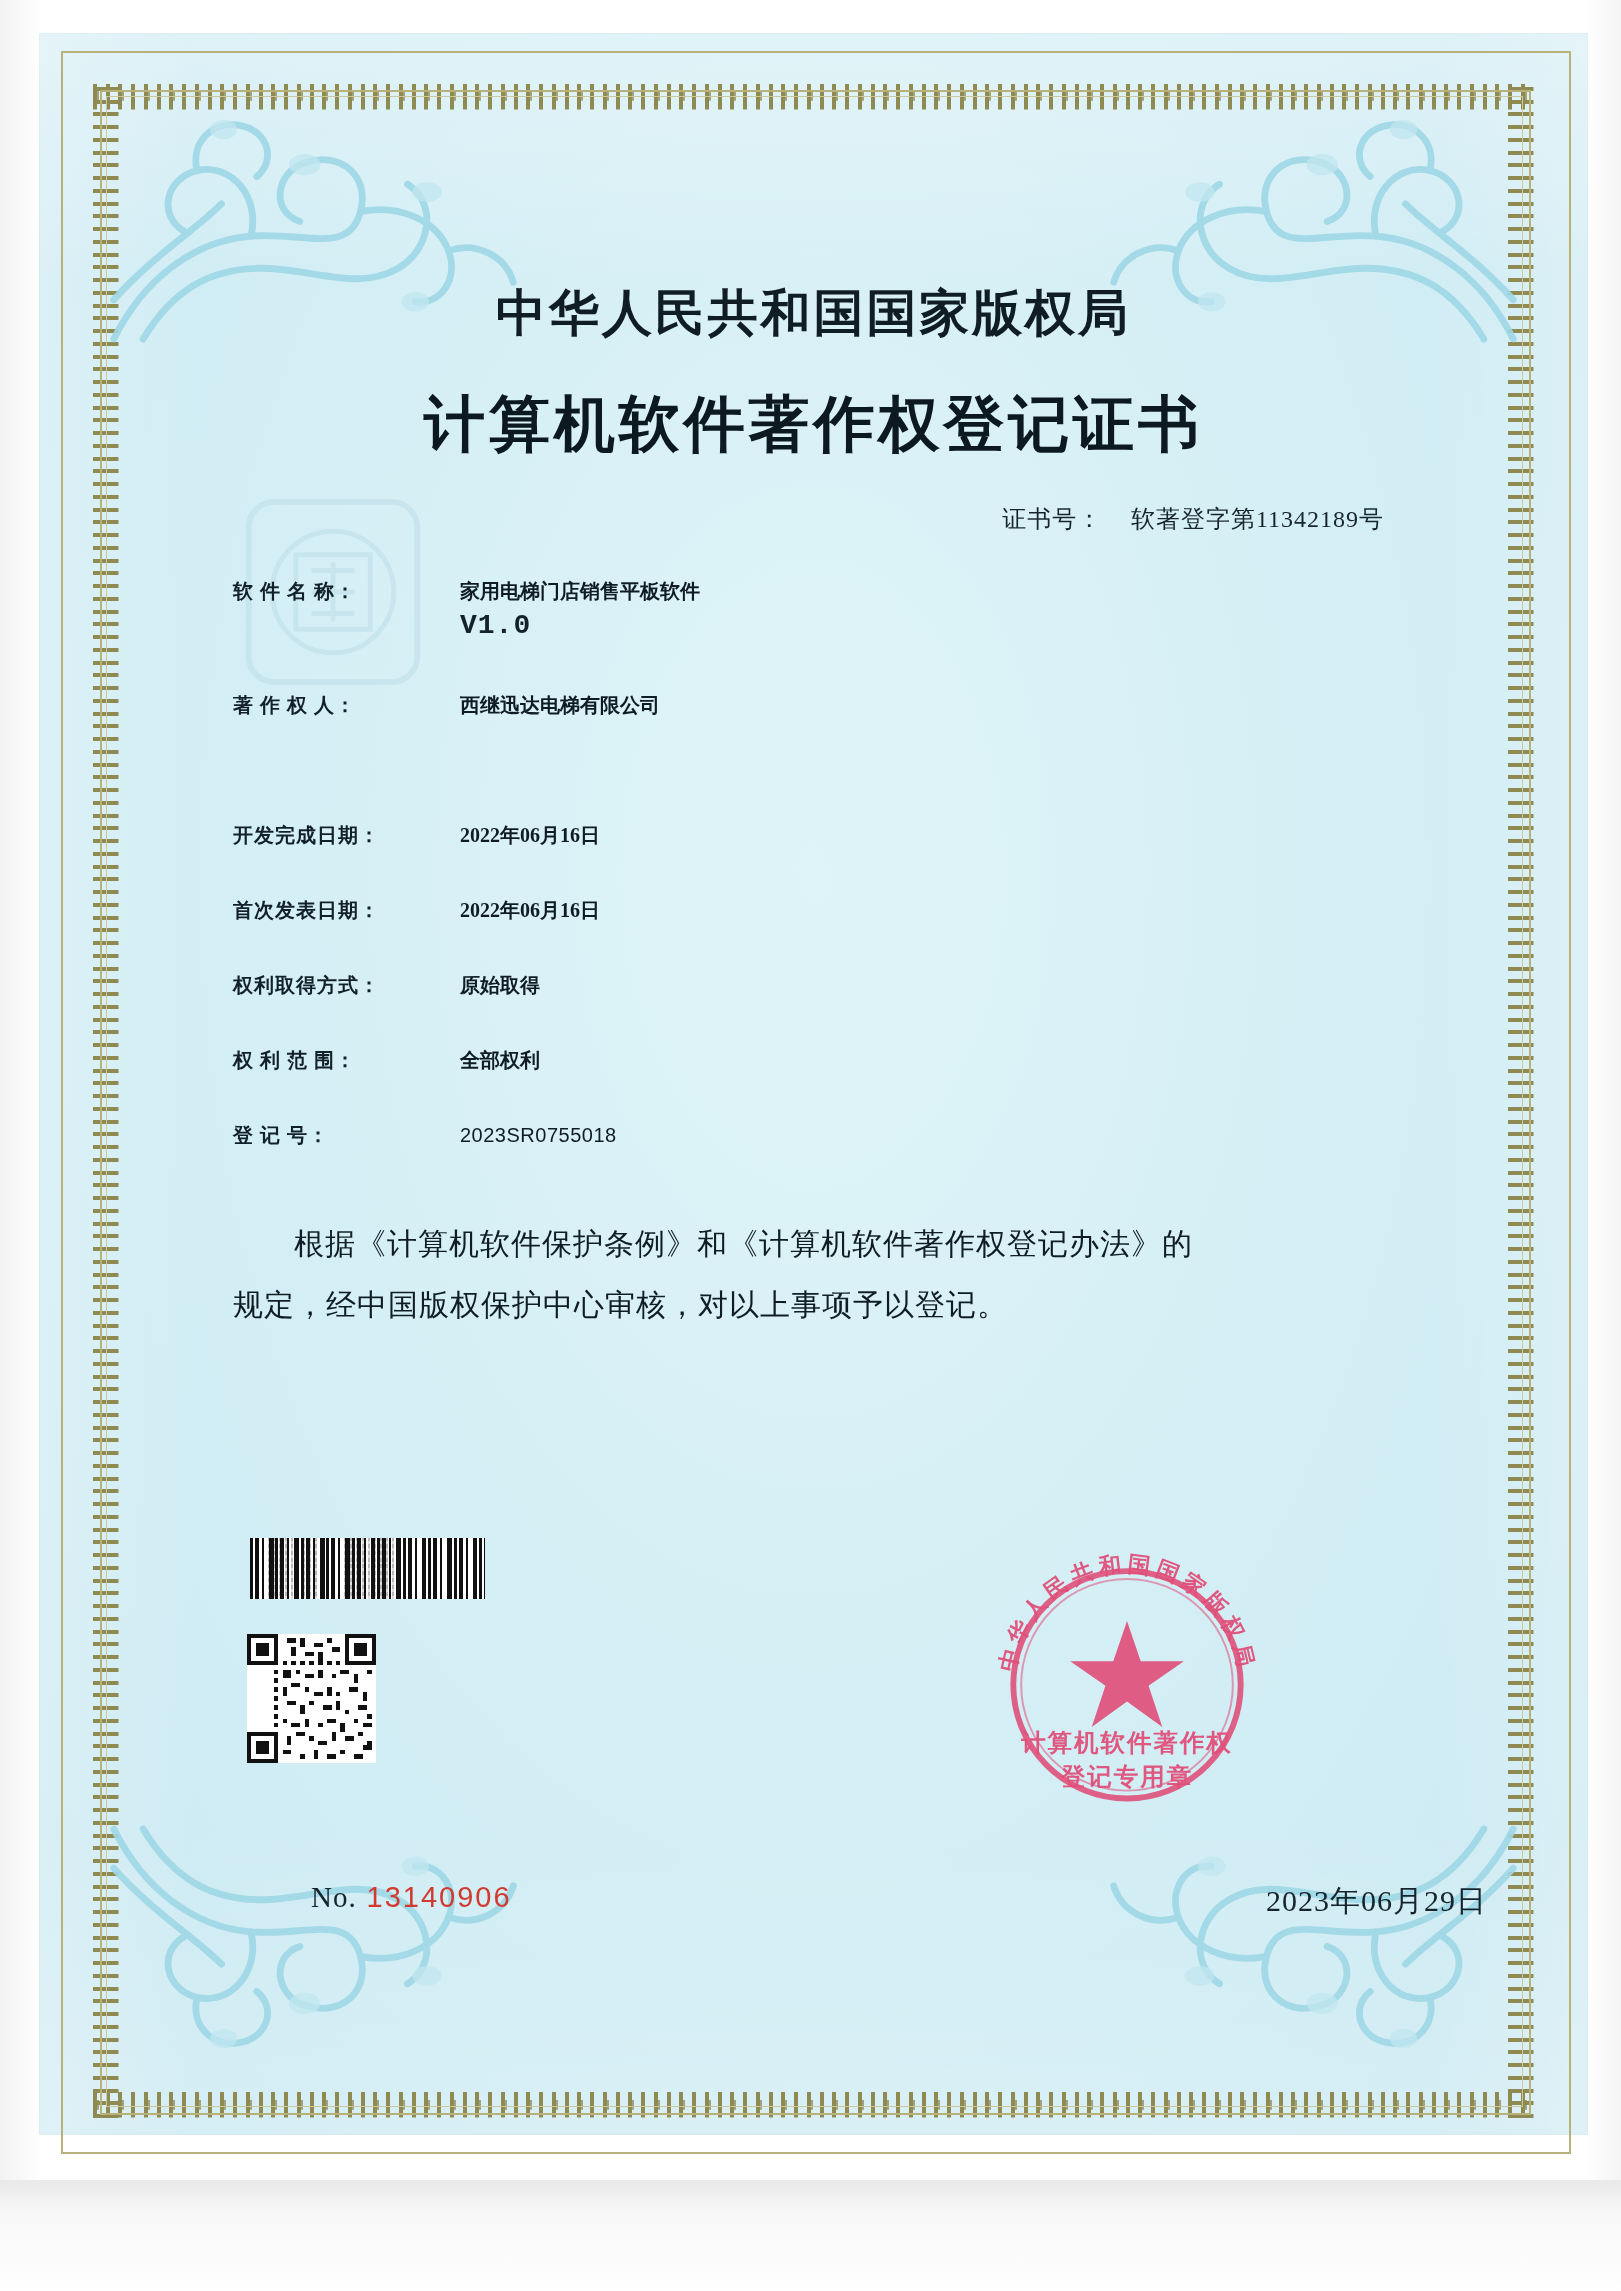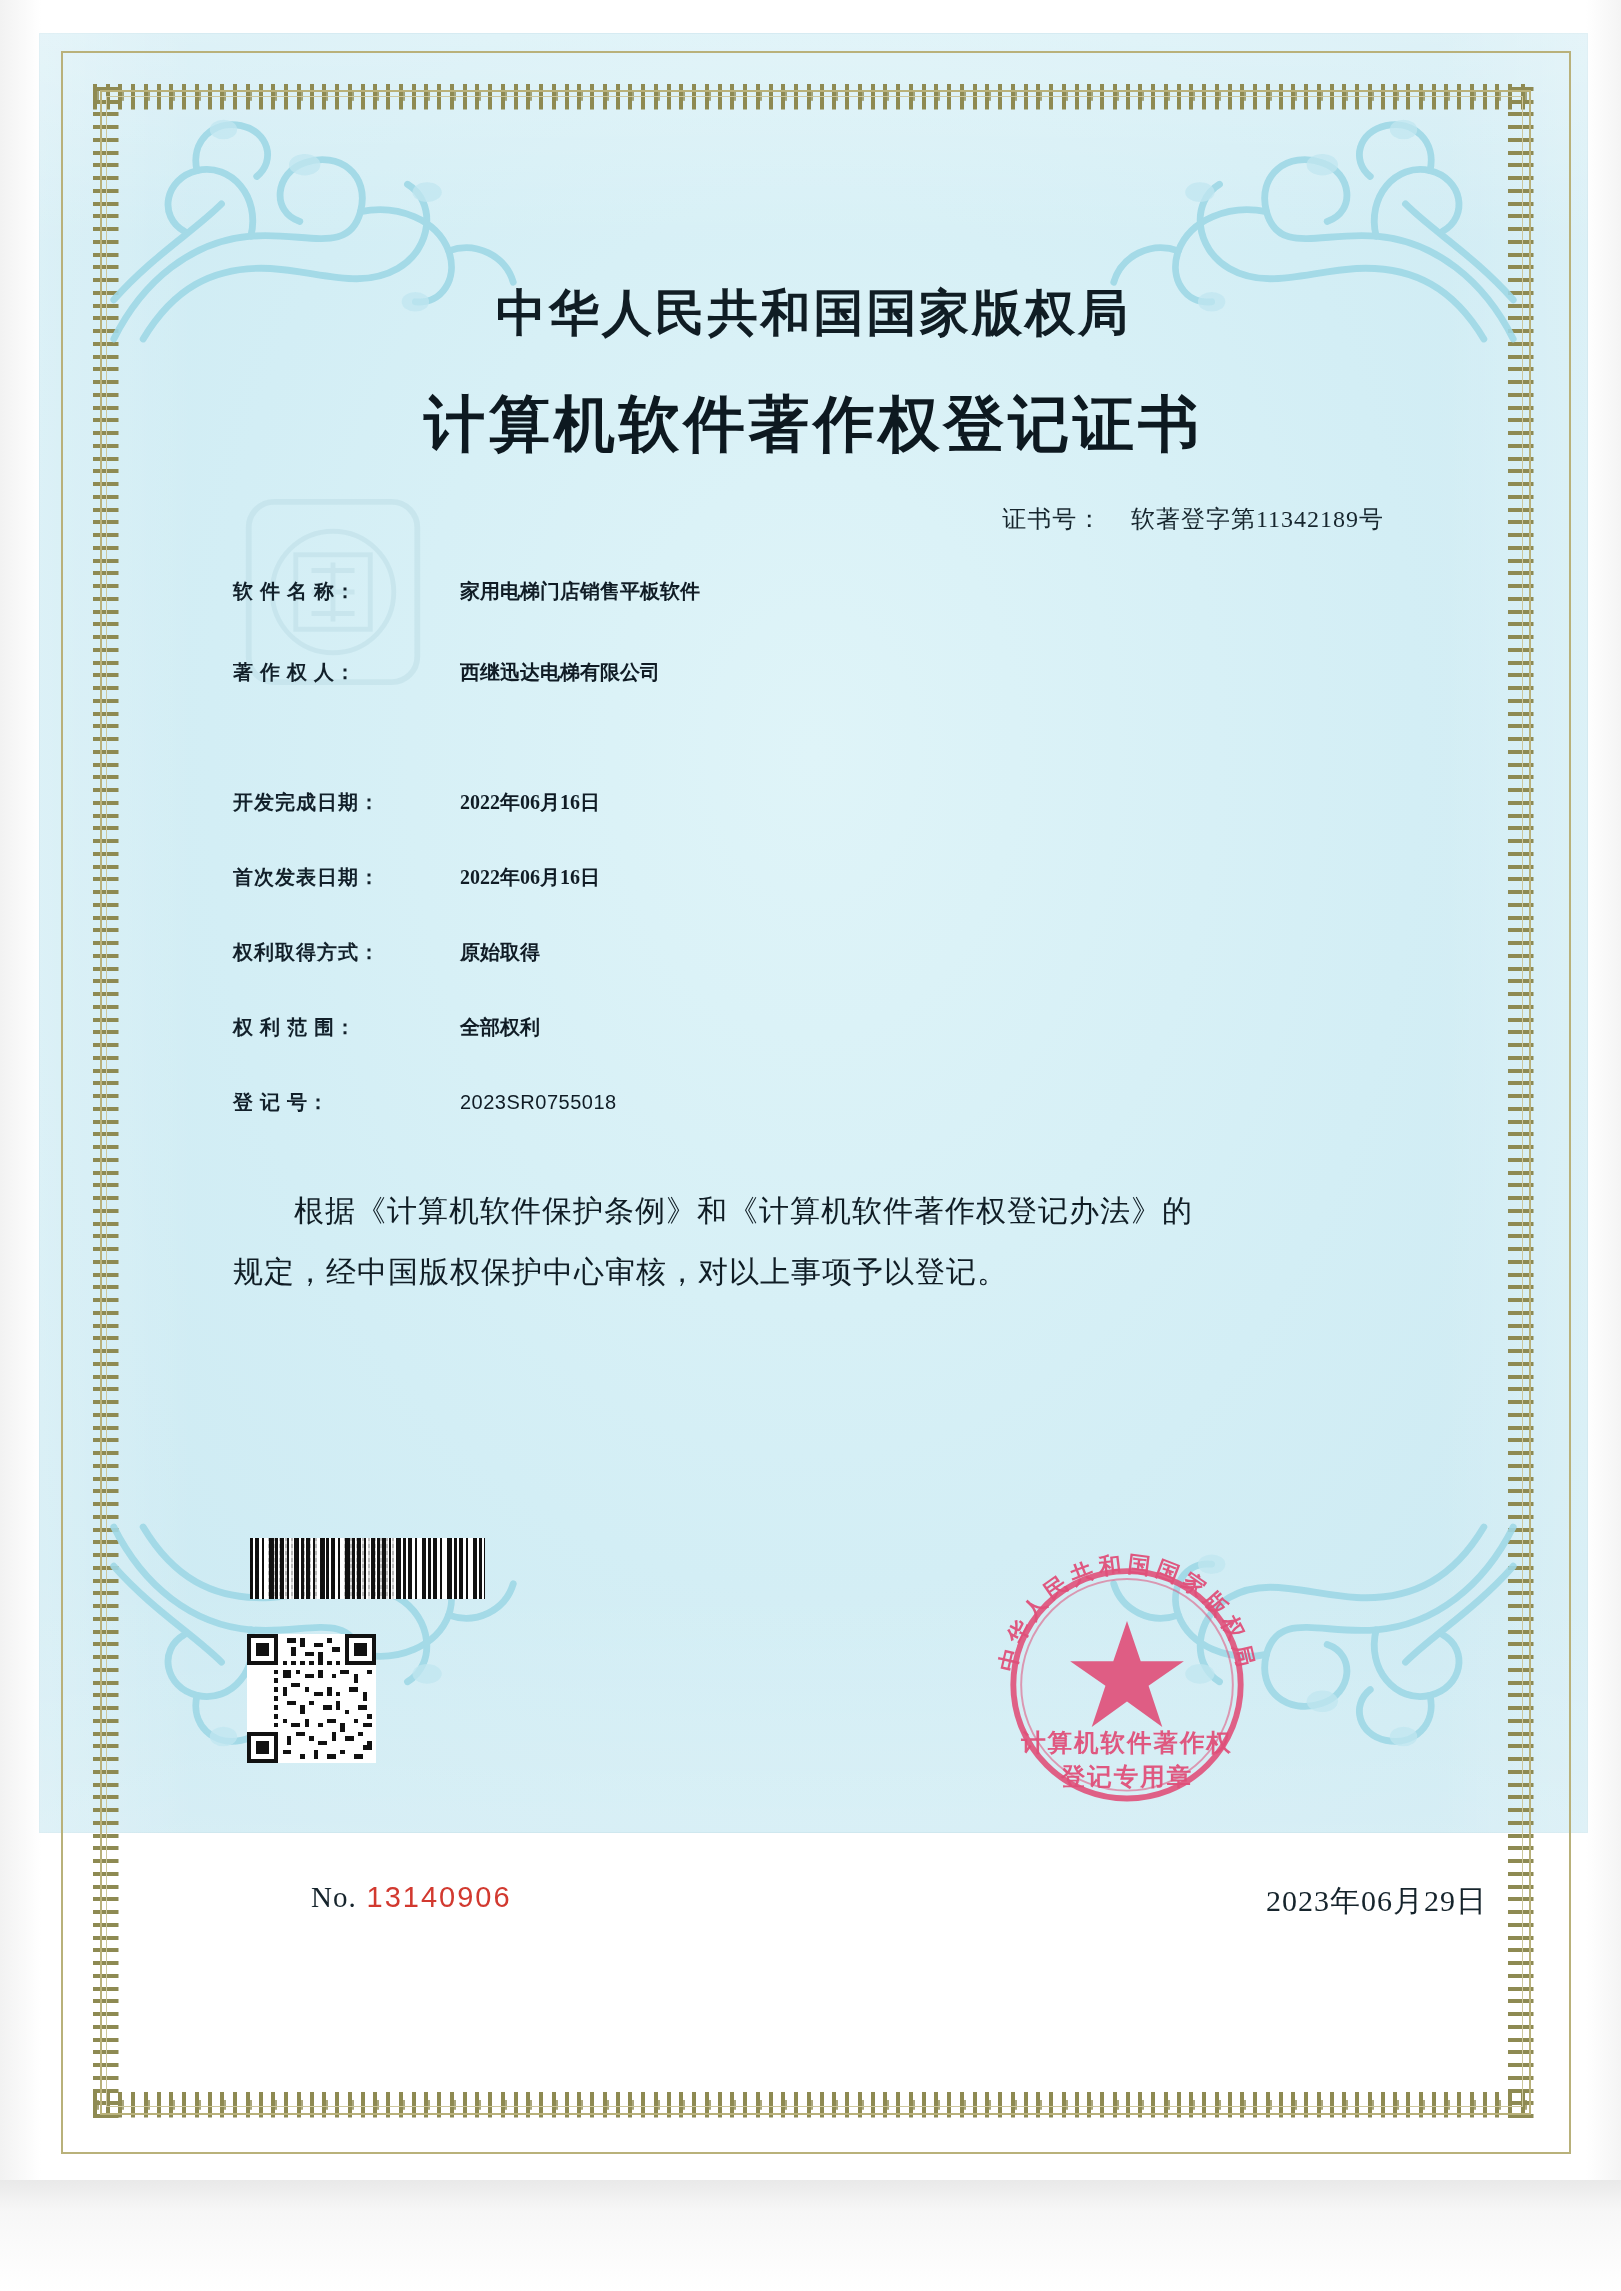--- a/index.html
+++ b/index.html
@@ -21,21 +21,21 @@
     left: 0; top: 0;
     width: 1621px;
     height: 2292px;
     background: #ffffff;
   }
   .cert-page {
     position: absolute;
     left: 39px;
     top: 33px;
     width: 1549px;
-    height: 1800px;
+    height: 2102px;
     background:
       radial-gradient(ellipse at 50% 40%, #dff4f8 0%, #d3eef5 55%, #cbe9f2 100%);
     box-shadow: 0 0 0 1px #c5e3ec inset;
   }
   
   .paper-tint {
     position: absolute;
     inset: 0;
     background:
       linear-gradient(180deg, rgba(255,255,255,.30) 0%, rgba(255,255,255,0) 12%,
@@ -415,20 +415,21 @@
         <span class="lbl">证书号：</span>
         <span>软著登字第11342189号</span>
       </div>
 
       <div class="field-block">
 
         <div class="field-row">
           <div class="field-label">软 件 名 称：</div>
           <div class="field-value">家用电梯门店销售平板软件</div>
         </div>
+        <div class="field-sub">V1.0</div>
 
         <div class="gap-md"></div>
 
         <div class="field-row">
           <div class="field-label">著 作 权 人：</div>
           <div class="field-value">西继迅达电梯有限公司</div>
         </div>
 
         <div class="gap-lg"></div>
 

